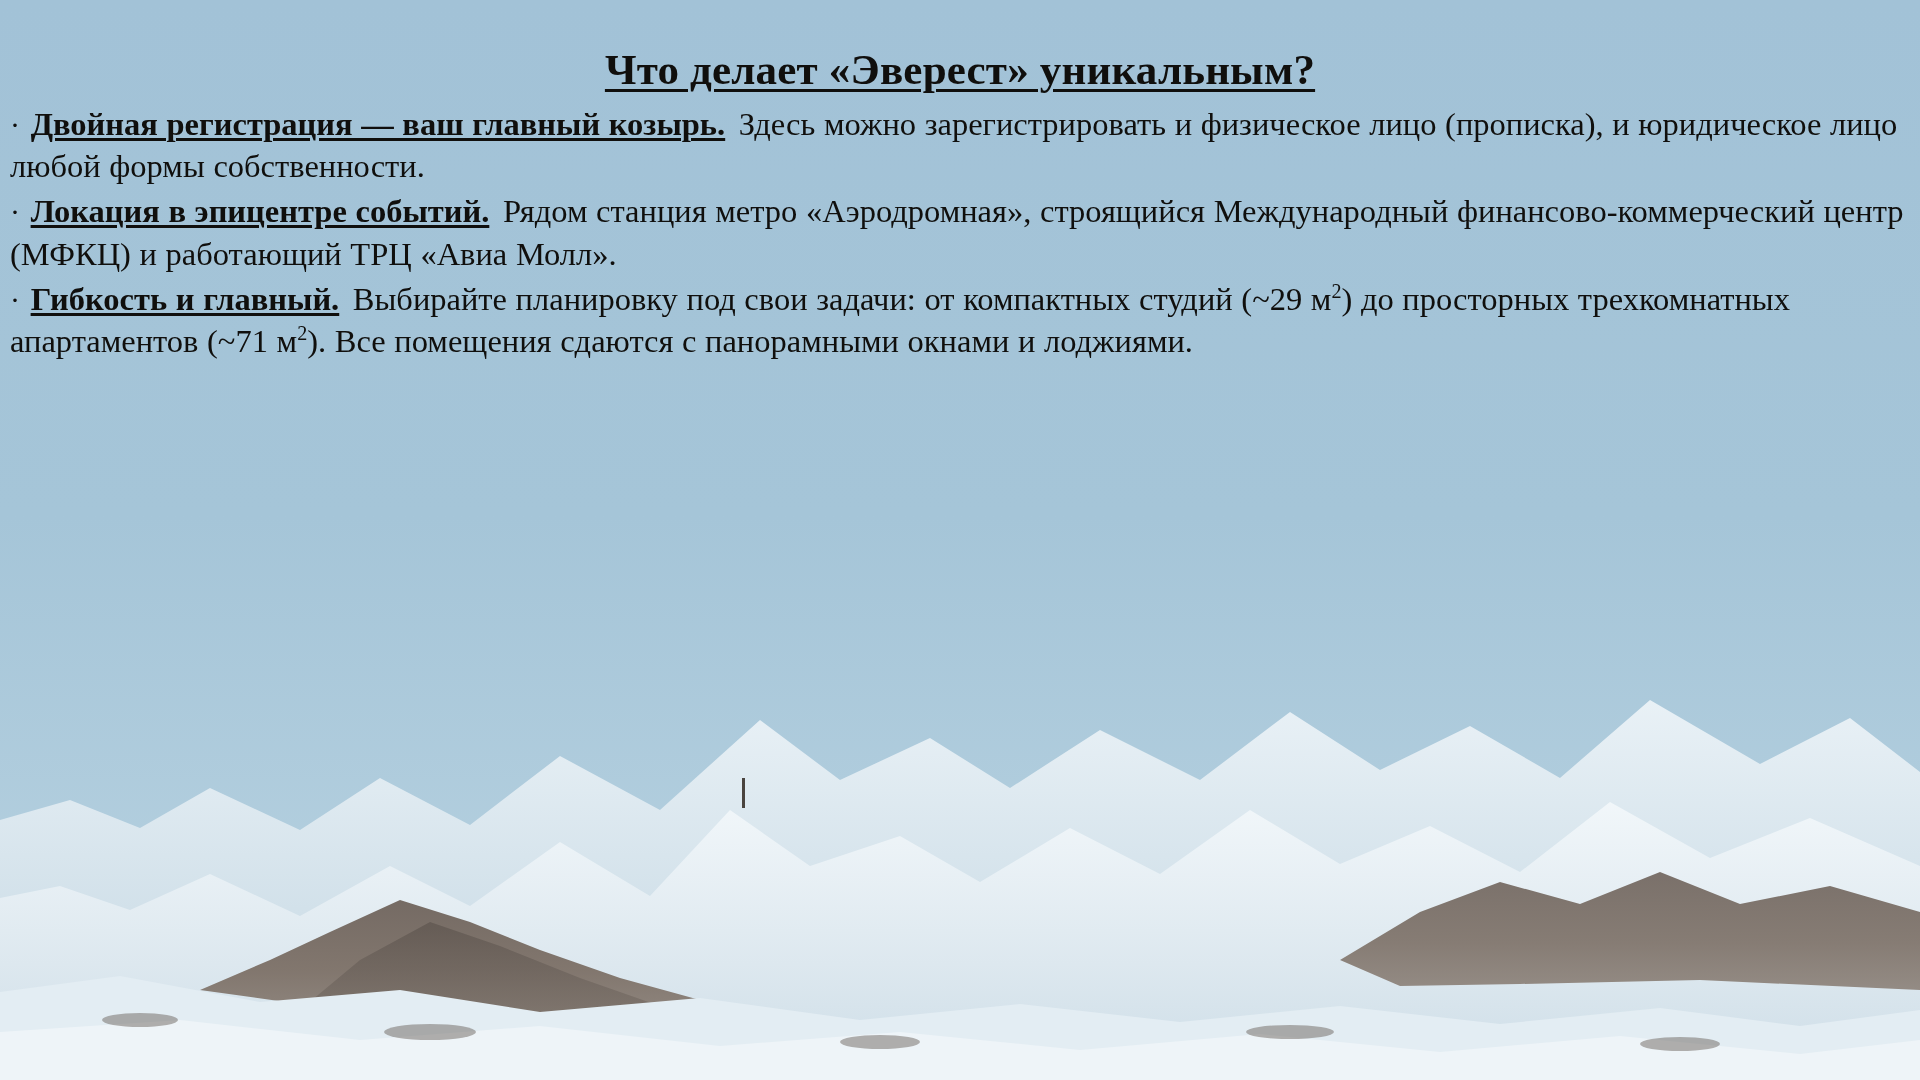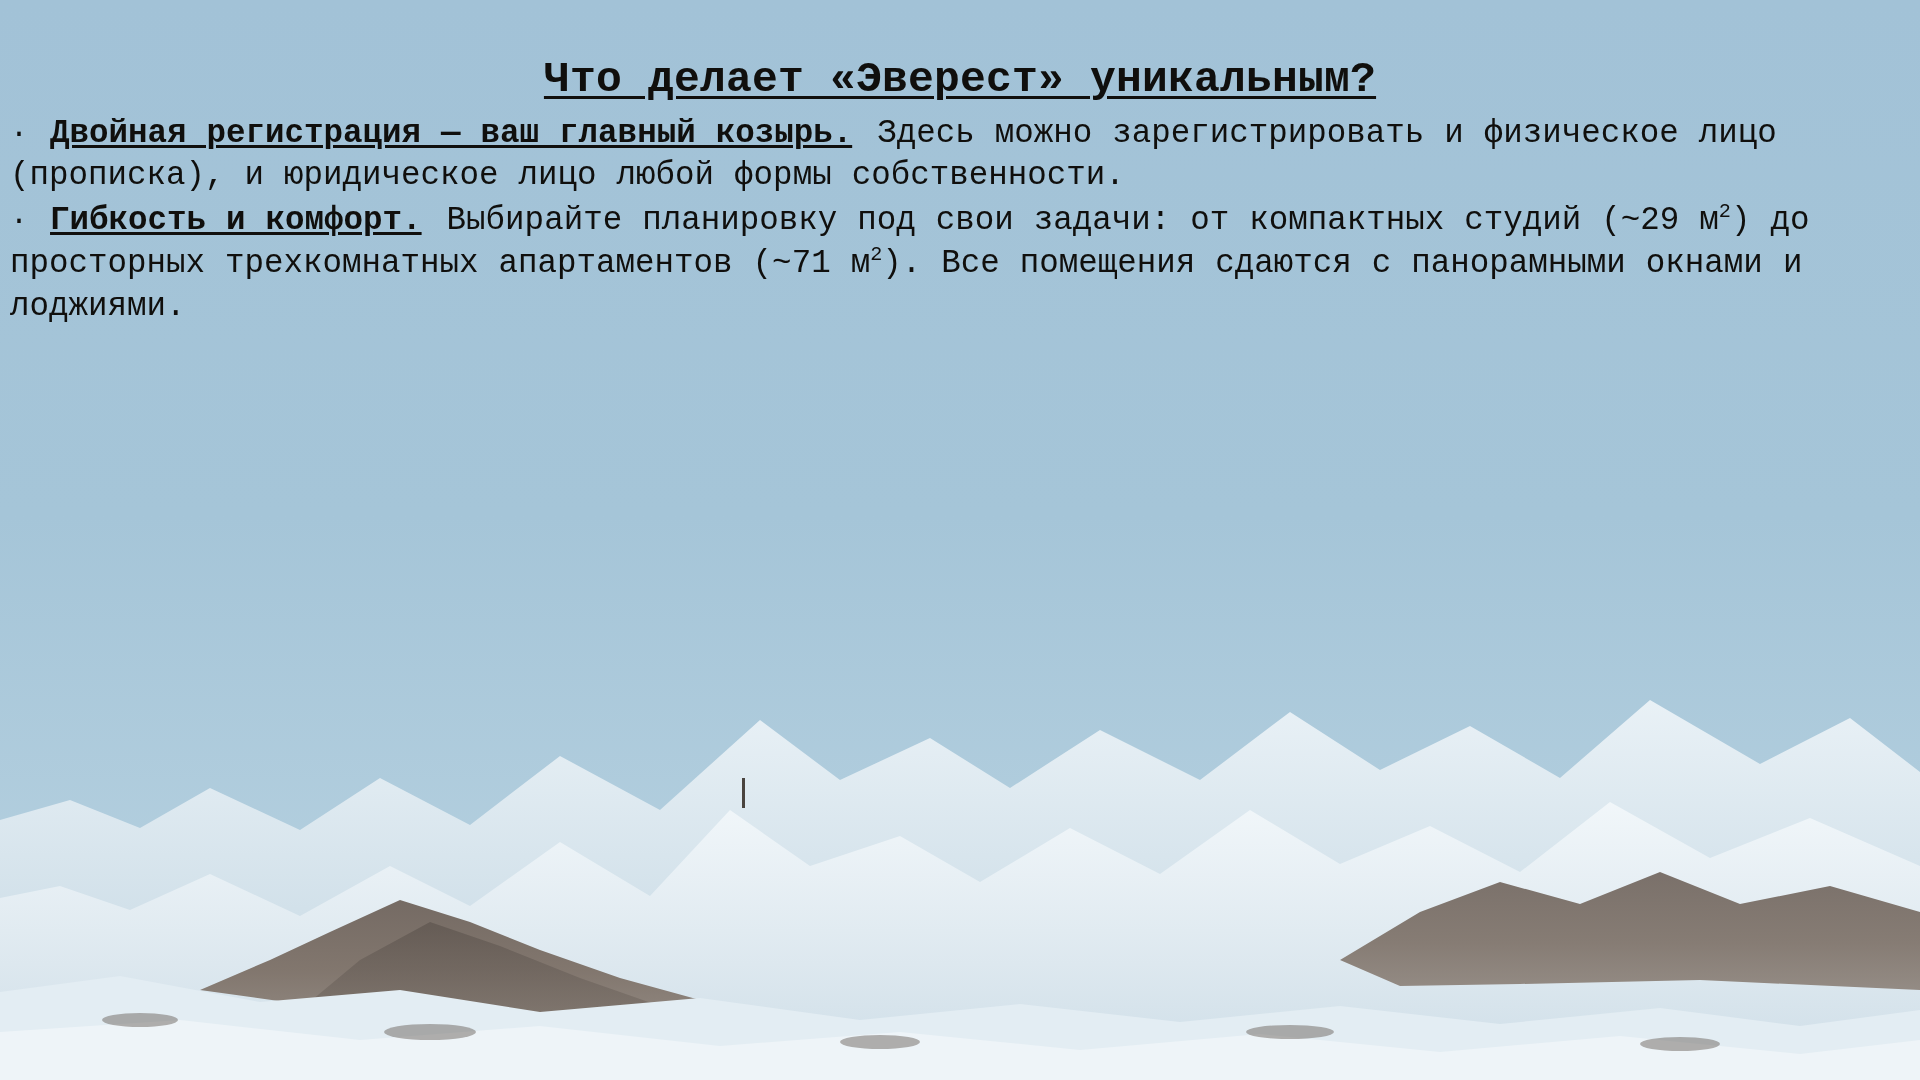--- a/index.html
+++ b/index.html
@@ -30,24 +30,23 @@
     width: 1920px;
     bottom: 0;
     height: 420px;
   }
   .range svg { display: block; width: 1920px; height: 420px; }
 
   
   .content {
     position: absolute;
     left: 0;
-    top: 13px;
+    top: 3px;
     width: 1920px;
     padding: 0;
-    font-family: Liberation Mono, monospace;
   }
   .title {
     text-align: center;
     font-size: 43px;
     font-weight: bold;
     letter-spacing: 0.2px;
     text-decoration: underline;
     text-underline-offset: 5px;
     text-decoration-thickness: 3px;
     margin: 40px 0 6px 0;
@@ -146,25 +145,30 @@
     <div class="title">Что делает «Эверест» уникальным?</div>
 
     <div class="bullets">
 
       <p class="bullet">
         <span class="dot">·</span>
         <span class="lead">Двойная регистрация — ваш главный козырь.</span>
         <span class="nbsp-pad">Здесь можно зарегистрировать и физическое лицо (прописка), и юридическое лицо любой формы собственности.</span>
       </p>
 
+      <p class="bullet">
+        <span class="dot">·</span>
+        <span class="lead">Локация в эпицентре событий.</span>
+        <span class="nbsp-pad">Рядом станция метро «Аэродромная», строящийся Международный финансово-коммерческий центр (МФКЦ) и работающий ТРЦ «Авиа Молл».</span>
+      </p>
 
 
 
       <p class="bullet">
         <span class="dot">·</span>
-        <span class="lead">Гибкость и комфорт.</span>
+        <span class="lead">Гибкость и главный.</span>
         <span class="nbsp-pad">Выбирайте планировку под свои задачи: от компактных студий (~29 м<sup>2</sup>) до просторных трехкомнатных апартаментов (~71 м<sup>2</sup>). Все помещения сдаются с панорамными окнами и лоджиями.</span>
       </p>
 
 
     </div>
   </div>
 </div>
 
 </body></html>

